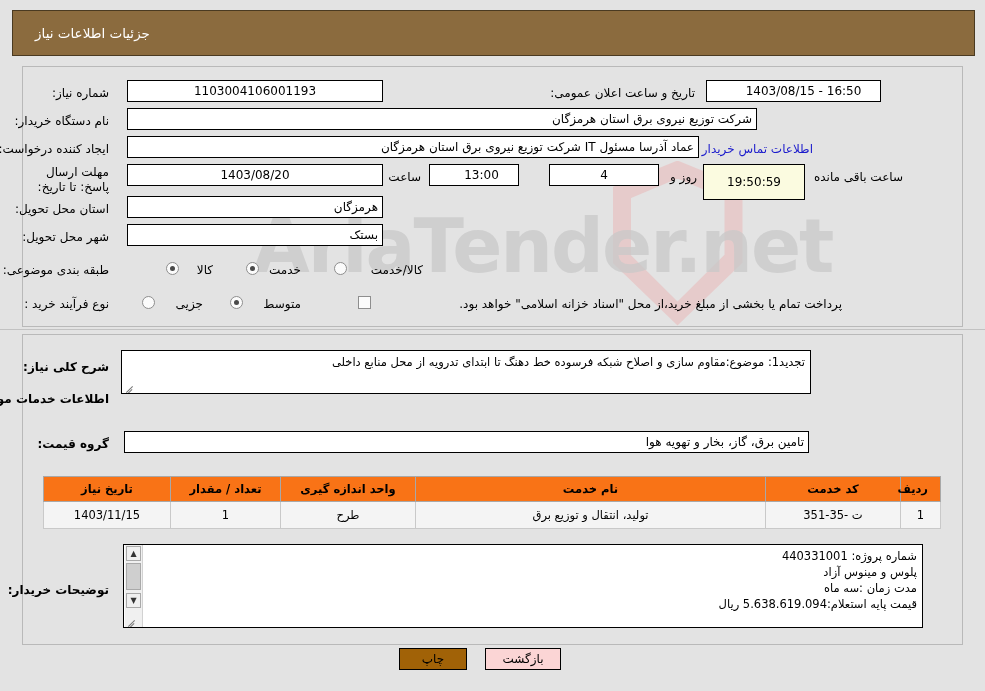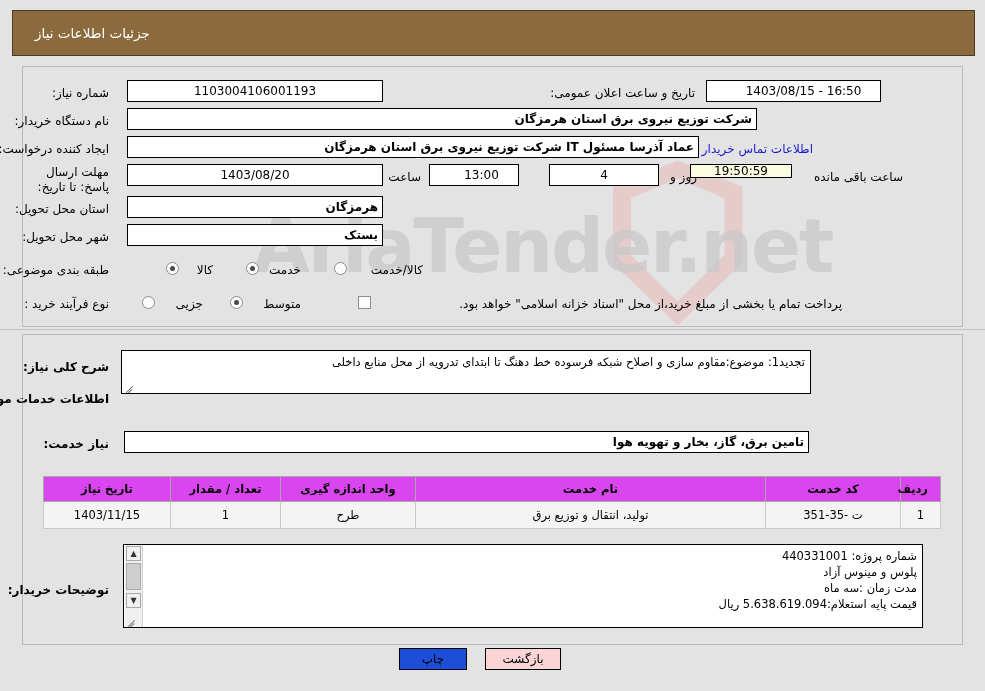--- a/index.html
+++ b/index.html
@@ -122,21 +122,21 @@
     color: #000;
     display: flex;
     align-items: center;
     z-index: 12;
     padding: 0 4px;
     white-space: nowrap;
     overflow: hidden;
     font-family: "DejaVu Sans", "Liberation Sans", sans-serif;
   }
   .fld.center { justify-content: center; }
-  .fld.right  { justify-content: flex-start; font-weight: bold; }
+  .fld.right  { justify-content: flex-start; }
   .fld.yellow { background: #fbfbe0; }
   .fld.ltr    { direction: ltr; }
 
   
   .radio {
     position: absolute;
     width: 13px;
     height: 13px;
     border-radius: 50%;
     border: 1px solid #8e8e8e;
@@ -241,21 +241,21 @@
 
   
   table.grid {
     position: absolute;
     border-collapse: collapse;
     z-index: 12;
     font-size: 11.5px;
     table-layout: fixed;
   }
   table.grid th {
-    background: #d946ef;
+    background: #f97316;
     border: 1px solid #a8a8a8;
     font-weight: bold;
     font-size: 11.5px;
     height: 24px;
     padding: 0 12px;
     color: #000;
     text-align: center;
   }
   table.grid td {
     background: #f4f4f4;
@@ -274,21 +274,21 @@
     box-sizing: border-box;
     font-size: 12px;
     text-align: center;
     z-index: 12;
     cursor: pointer;
     display: flex;
     align-items: center;
     justify-content: center;
     font-family: "DejaVu Sans", "Liberation Sans", sans-serif;
   }
-  .btn.print  { background: #1d4ed8; }
+  .btn.print  { background: #a16207; }
   .btn.back   { background: #fbd5d5; }
 
   .hr {
     position: absolute;
     z-index: 11;
     background: #c2c2c2;
     height: 1px;
   }
 </style>
 </head>
@@ -322,21 +322,21 @@
   <div class="fld right" style="right:286px; top:136px; width:572px; height:22px;">عماد آذرسا مسئول IT شرکت توزیع نیروی برق استان هرمزگان</div>
   <div class="lbl blue" style="right:172px; top:142px; cursor:pointer;">اطلاعات تماس خریدار</div>
 
   <div class="lbl" style="right:876px; top:165px; width:84px; white-space:normal; line-height:15px;">مهلت ارسال پاسخ: تا تاریخ:</div>
   <div class="fld center ltr" style="right:602px; top:164px; width:256px; height:22px;">1403/08/20</div>
   <div class="lbl" style="right:564px; top:170px;">ساعت</div>
   <div class="fld center ltr" style="right:466px; top:164px; width:90px; height:22px;padding-left:19px;">13:00</div>
 
   <div class="fld center ltr" style="right:326px; top:164px; width:110px; height:22px;">4</div>
   <div class="lbl" style="right:288px; top:170px;">روز و</div>
-  <div class="fld center ltr yellow" style="right:193px; top:164px; width:102px; height:14px;">19:50:59</div>
+  <div class="fld center ltr yellow" style="right:180px; top:164px; width:102px; height:36px;">19:50:59</div>
   <div class="lbl" style="right:82px; top:170px;">ساعت باقی مانده</div>
 
   <div class="lbl" style="right:876px; top:202px;">استان محل تحویل:</div>
   <div class="fld right" style="right:602px; top:196px; width:256px; height:22px;">هرمزگان</div>
 
   <div class="lbl" style="right:876px; top:230px;">شهر محل تحویل:</div>
   <div class="fld right" style="right:602px; top:224px; width:256px; height:22px;">بستک</div>
 
   <div class="lbl" style="right:876px; top:263px;">طبقه بندی موضوعی:</div>
   <span class="radio on" style="right:806px; top:262px;"></span>
@@ -360,21 +360,21 @@
   <div class="panel" id="panel-desc"></div>
 
   <div class="lbl bold" style="right:876px; top:360px;">شرح کلی نیاز:</div>
   <div class="ta" style="right:174px; top:350px; width:690px; height:44px;">
     <span>تجدید1: موضوع:مقاوم سازی و اصلاح شبکه فرسوده خط دهنگ تا ابتدای تدرویه از محل منابع داخلی</span>
     <span class="grip"></span>
   </div>
 
   <div class="lbl bold" style="right:876px; top:392px;">اطلاعات خدمات مورد نیاز</div>
 
-  <div class="lbl bold" style="right:876px; top:437px;">نیاز خدمت:</div>
+  <div class="lbl bold" style="right:876px; top:437px;">گروه قیمت:</div>
   <div class="fld right" style="right:176px; top:431px; width:685px; height:22px;">تامین برق، گاز، بخار و تهویه هوا</div>
 
   <table class="grid" style="right:44px; top:476px; width:897px;">
     <colgroup>
       <col style="width:40px">
         <col style="width:135px">
         <col style="width:350px">
       <col style="width:135px">
         <col style="width:110px">
         <col style="width:127px">

